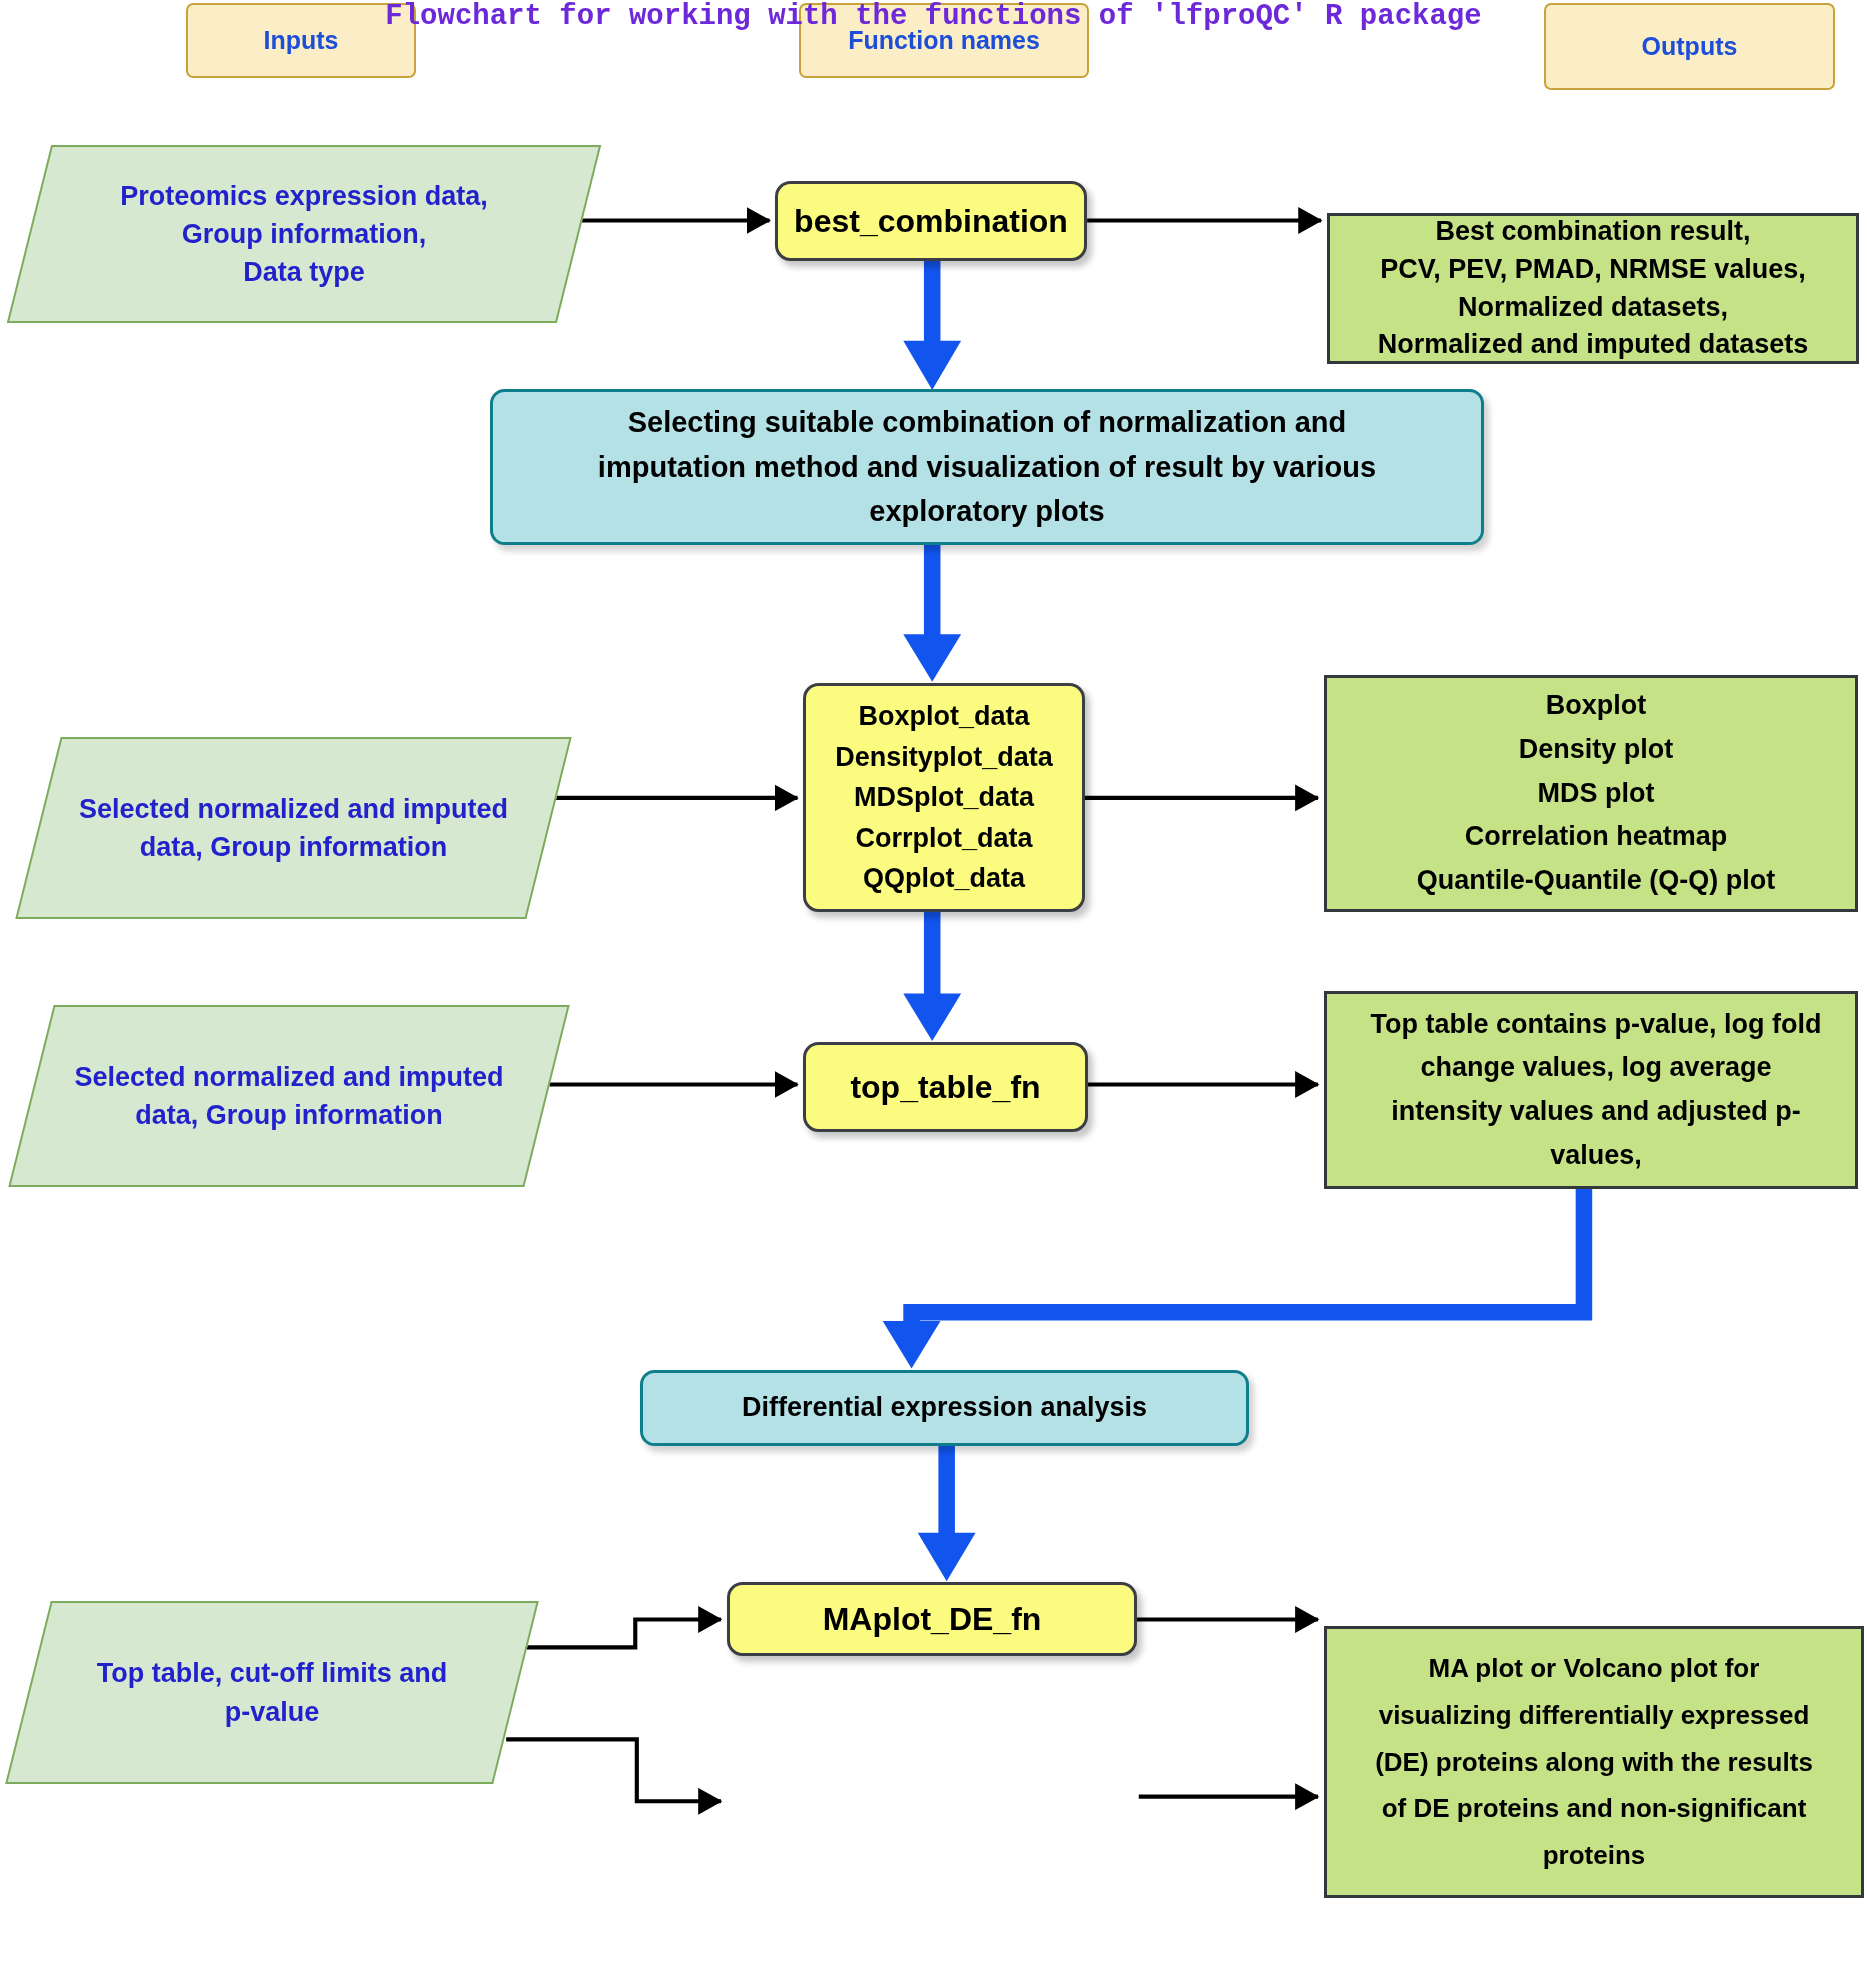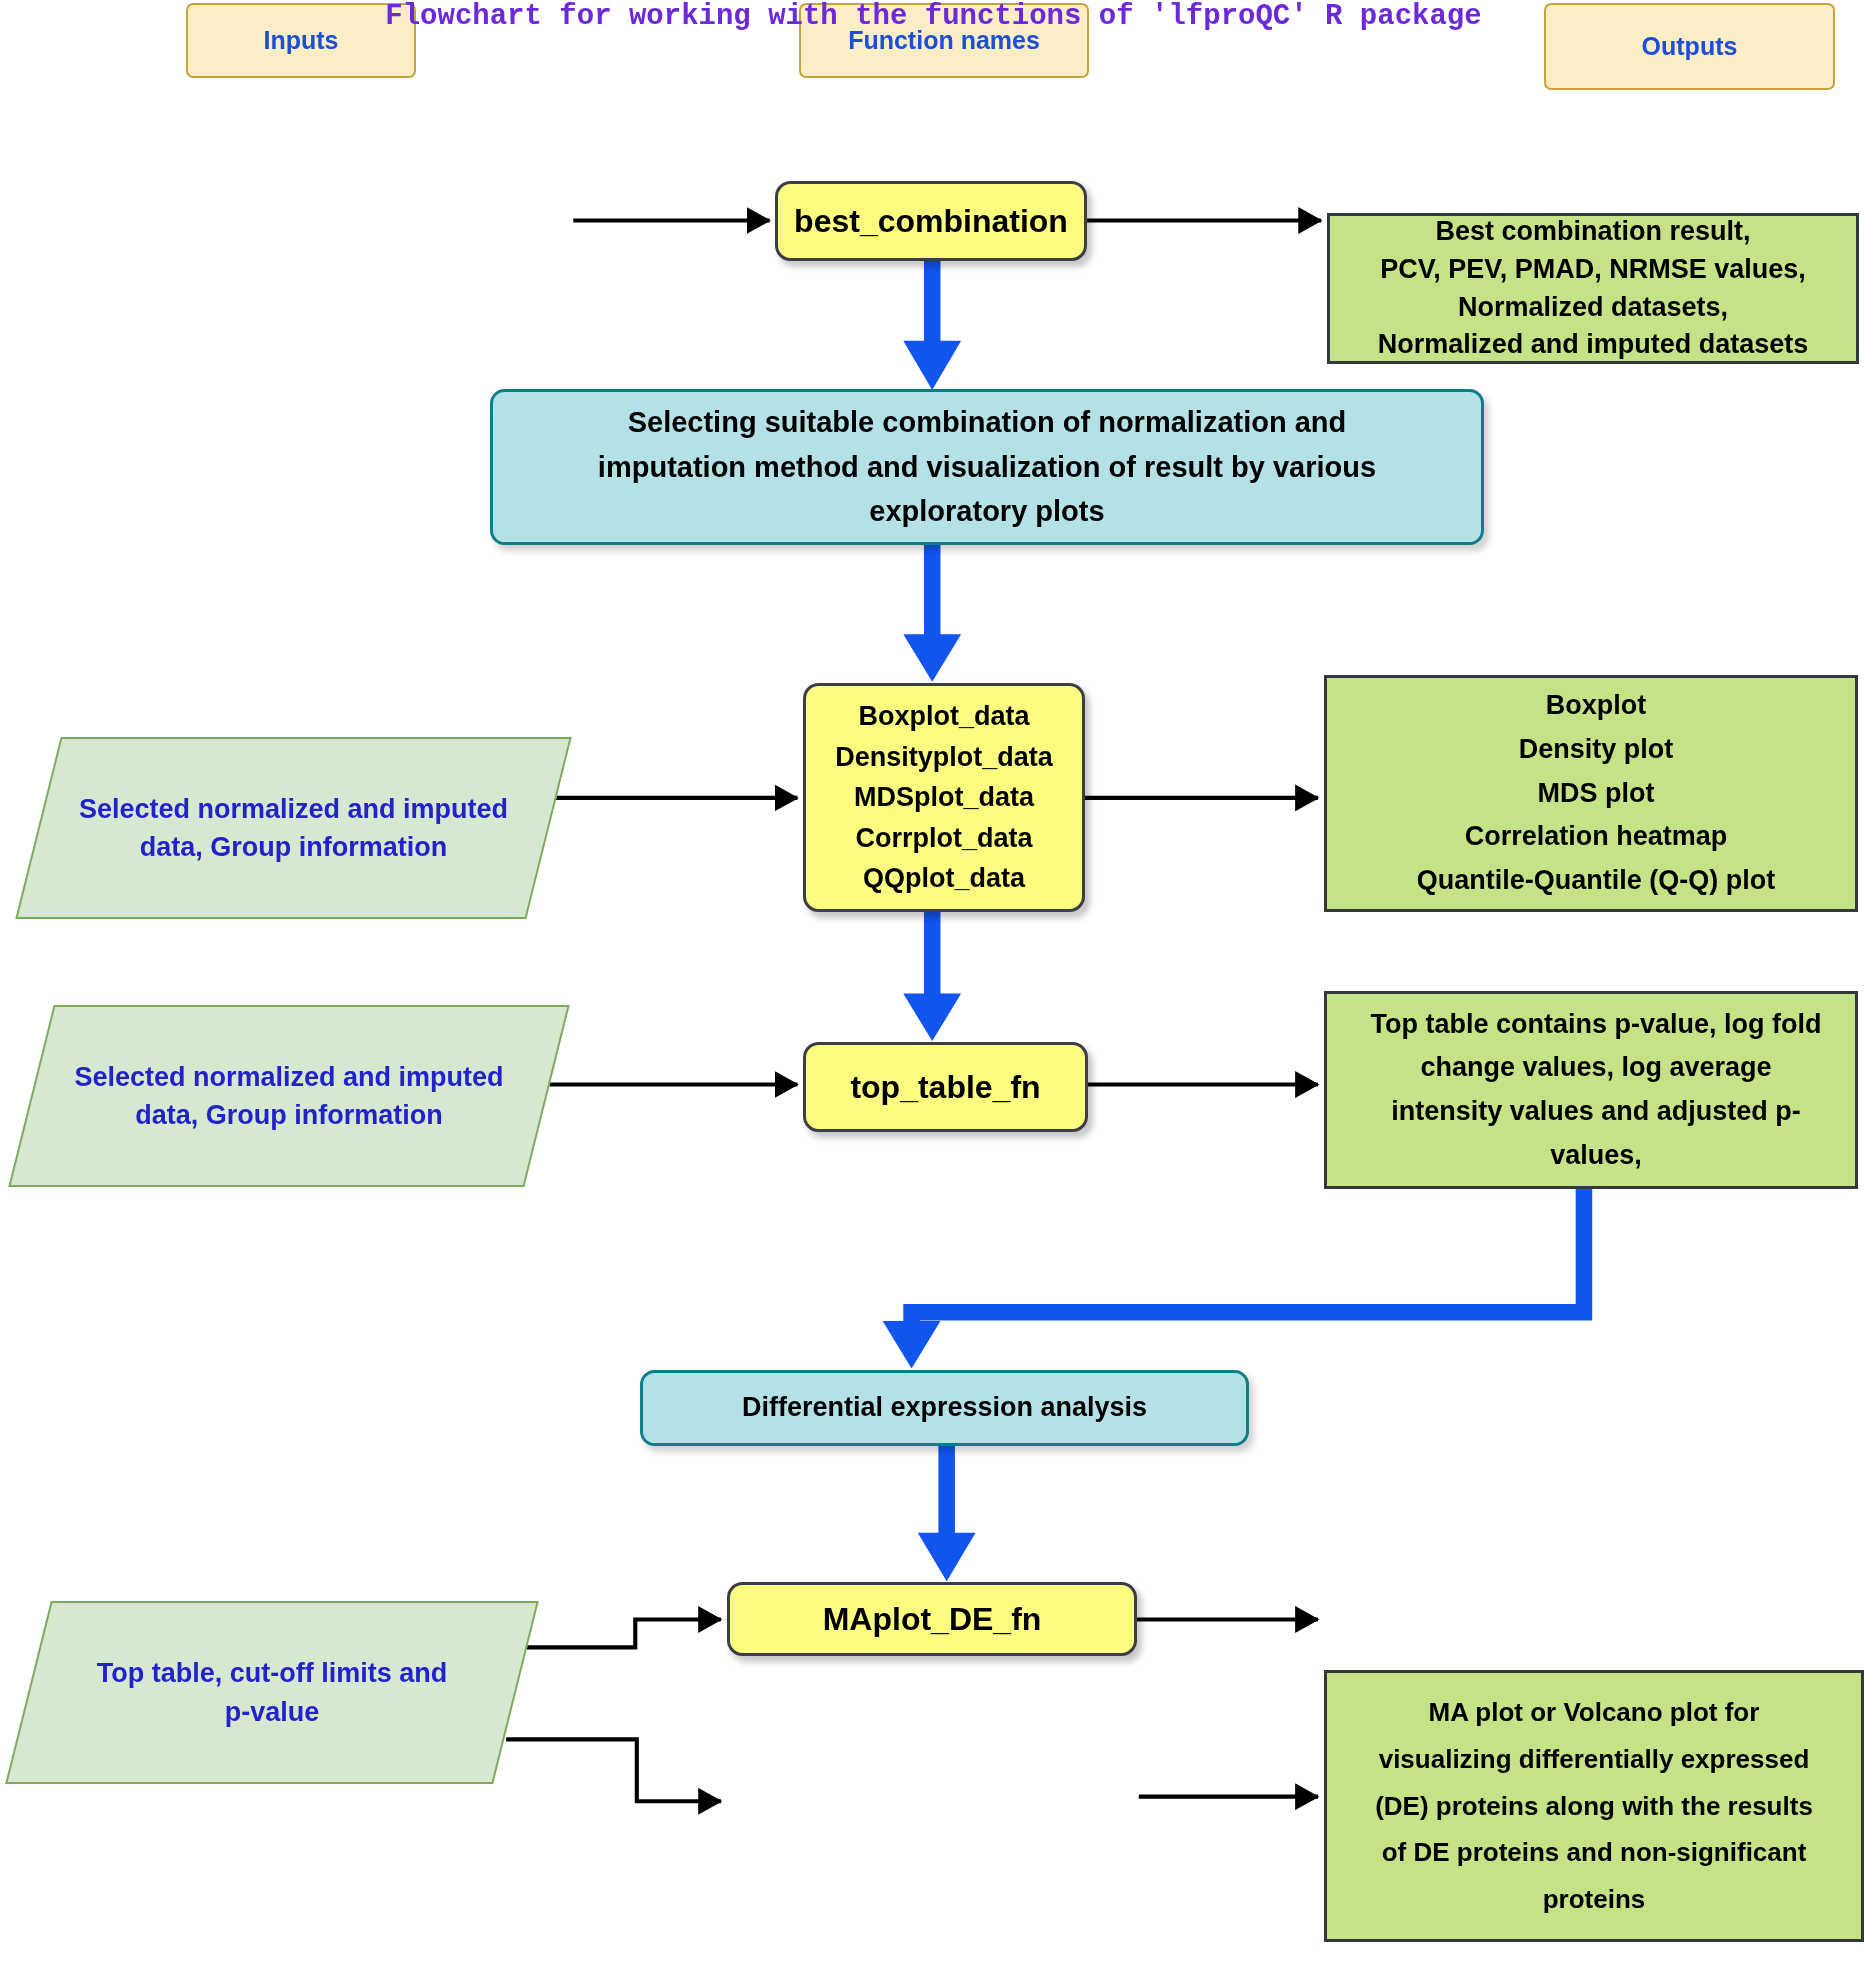--- a/index.html
+++ b/index.html
@@ -31,21 +31,21 @@
         border-radius:14.5px;font-size:29px;color:#000;line-height:1.55;
         box-shadow:4.1px 5.2px 6.2px rgba(0,0,0,0.18);}
   .para{position:absolute;}
   .para .shape{position:absolute;left:0;top:0;right:0;bottom:0;
        background:var(--input-fill);border:2.1px solid var(--input-border);
        transform:skewX(-14deg);box-sizing:border-box;}
   .para .txt{position:absolute;left:0;top:0;right:0;bottom:0;display:flex;
        align-items:center;justify-content:center;text-align:center;
        color:var(--input-text);font-weight:bold;font-size:27px;line-height:1.42;
        white-space:pre-line;}
-  .lh15{line-height:1.5;} .lh16{line-height:1.62;padding-left:10px;} .lh18{line-height:1.8;margin-top:44px;}
+  .lh15{line-height:1.5;} .lh16{line-height:1.62;padding-left:10px;} .lh18{line-height:1.8;}
   #caption{position:absolute;left:0;width:1867px;top:3688;text-align:center;
        font-family:Liberation Mono, monospace;font-weight:bold;font-size:29px;color:#6d28d9;}
 </style>
 </head>
 <body>
 
 <div id="canvas">
 
   <svg id="wires" viewBox="0 0 3615 3805" xmlns="http://www.w3.org/2000/svg">
     <defs>
@@ -78,20 +78,26 @@
     <polygon class="bh" points="1765,2650 1709,2558 1821,2558"></polygon>
 
     <path class="blue" d="M 1833 2797 L 1833 2972"></path>
     <polygon class="bh" points="1833,3062 1777,2968 1889,2968"></polygon>
   </svg>
 
   <div class="node hdr" style="left:186px;top:2.6px;width:230px;height:75px;">Inputs</div>
   <div class="node hdr" style="left:799px;top:2.6px;width:290px;height:75px;">Function names</div>
   <div class="node hdr" style="left:1544px;top:2.6px;width:291px;height:87px;">Outputs</div>
 
+  <div class="para" style="left:29px;top:145px;width:550px;height:178px;">
+    <div class="shape"></div>
+    <div class="txt">Proteomics expression data,
+Group information,
+Data type</div>
+  </div>
   <div class="node fn" style="left:775px;top:181px;width:312px;height:80px;">best_combination</div>
   <div class="node out" style="left:1327px;top:213px;width:532px;height:151px;">Best combination result,
 PCV, PEV, PMAD, NRMSE values,
 Normalized datasets,
 Normalized and imputed datasets</div>
 
   <div class="node proc" style="left:447px;top:389px;width:994px;height:156px;margin-left:43px;">Selecting suitable combination of normalization and
 imputation method and visualization of result by various
 exploratory plots</div>
 

